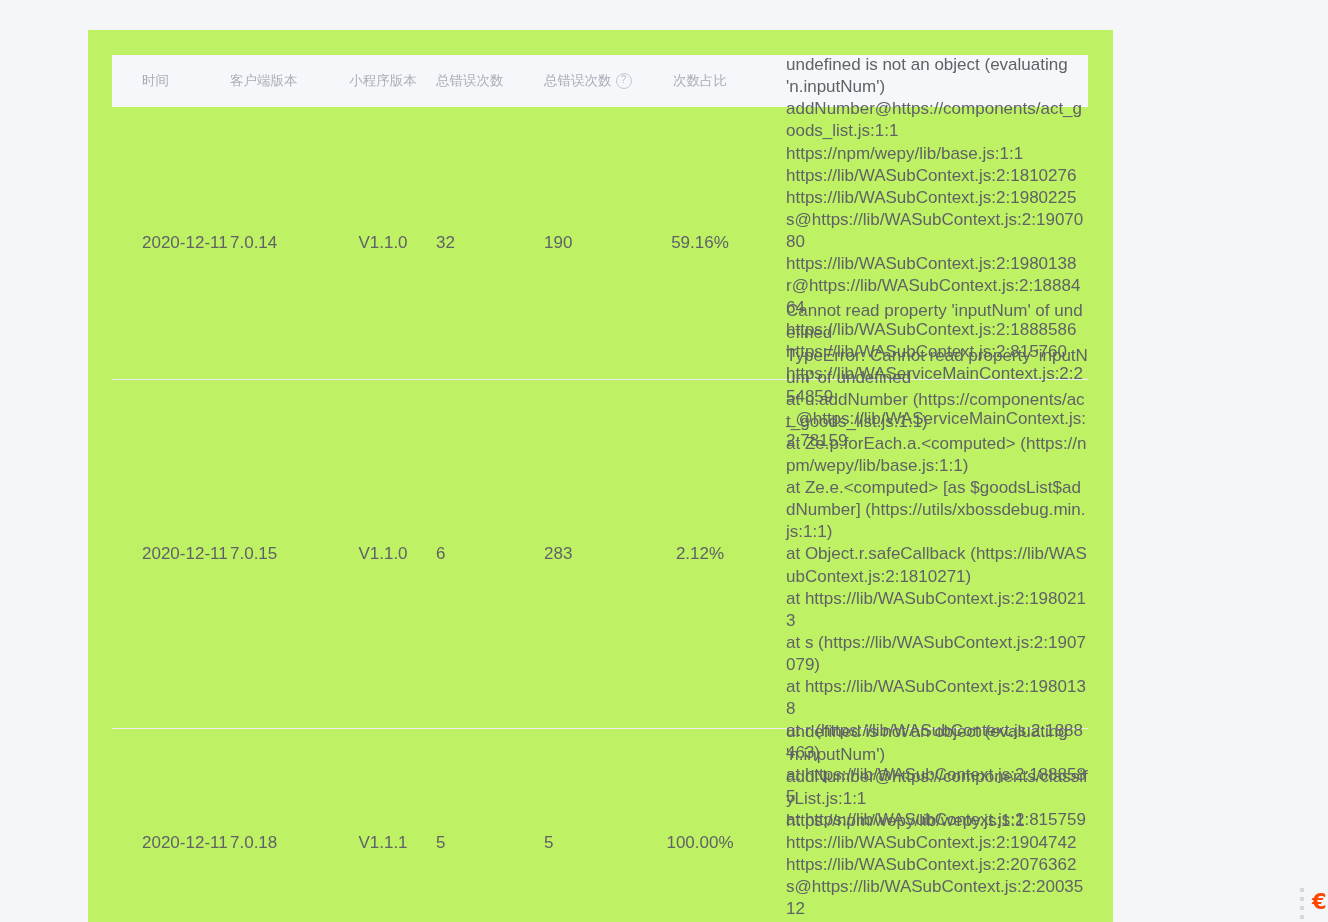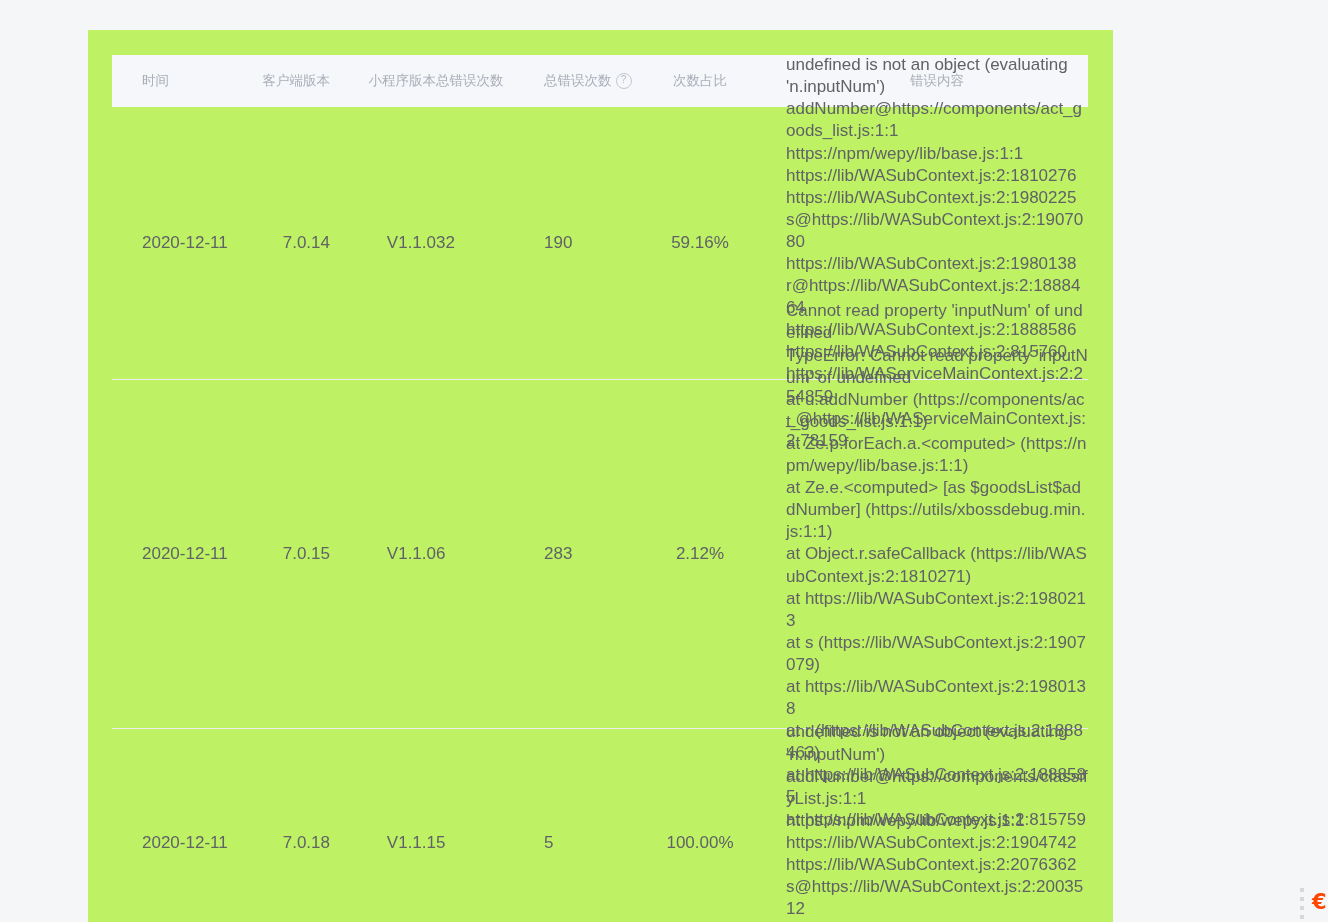--- a/index.html
+++ b/index.html
@@ -44,22 +44,22 @@
   }
   .table-header .cell {
     font-size: 13.5px;
     color: #a9aeb8;
     font-weight: 400;
     box-sizing: border-box;
     line-height: 1.3;
   }
 
   .cell-time       { width: 118px; padding-left: 30px; }
-  .cell-client     { width: 100px; text-align: right; }
-  .cell-mp         { width: 106px; text-align: right; }
+  .cell-client     { width: 100px; text-align: left; }
+  .cell-mp         { width: 106px; text-align: center; }
   .cell-verr       { width: 108px; text-align: left; }
   .cell-totalerr   { width: 108px; text-align: left; }
   .cell-ratio      { width: 96px; text-align: center; }
   .cell-content    { flex: 1; padding-left: 38px; }
 
   .header-totalerr-inner {
     display: inline-flex;
     align-items: center;
     gap: 4px;
     white-space: nowrap;
@@ -162,23 +162,20 @@
         <div class="cell cell-client">客户端版本</div>
         <div class="cell cell-mp">小程序版本</div>
         <div class="cell cell-verr">总错误次数</div>
         <div class="cell cell-totalerr">
           <span class="header-totalerr-inner">
             <span>总错误次数</span>
             <span class="qmark-icon">?</span>
           </span>
         </div>
         <div class="cell cell-ratio">次数占比</div>
-        <div class="cell cell-content">
-          <span class="header-content-label">错误内容</span>
-        </div>
       </div>
 
       <div class="table-row row-1">
         <div class="cell cell-time">2020-12-11</div>
         <div class="cell cell-client">7.0.14</div>
         <div class="cell cell-mp">V1.1.0</div>
         <div class="cell cell-verr">32</div>
         <div class="cell cell-totalerr">190</div>
         <div class="cell cell-ratio">59.16%</div>
         <div class="cell errtext">undefined is not an object (evaluating 'n.inputNum')

